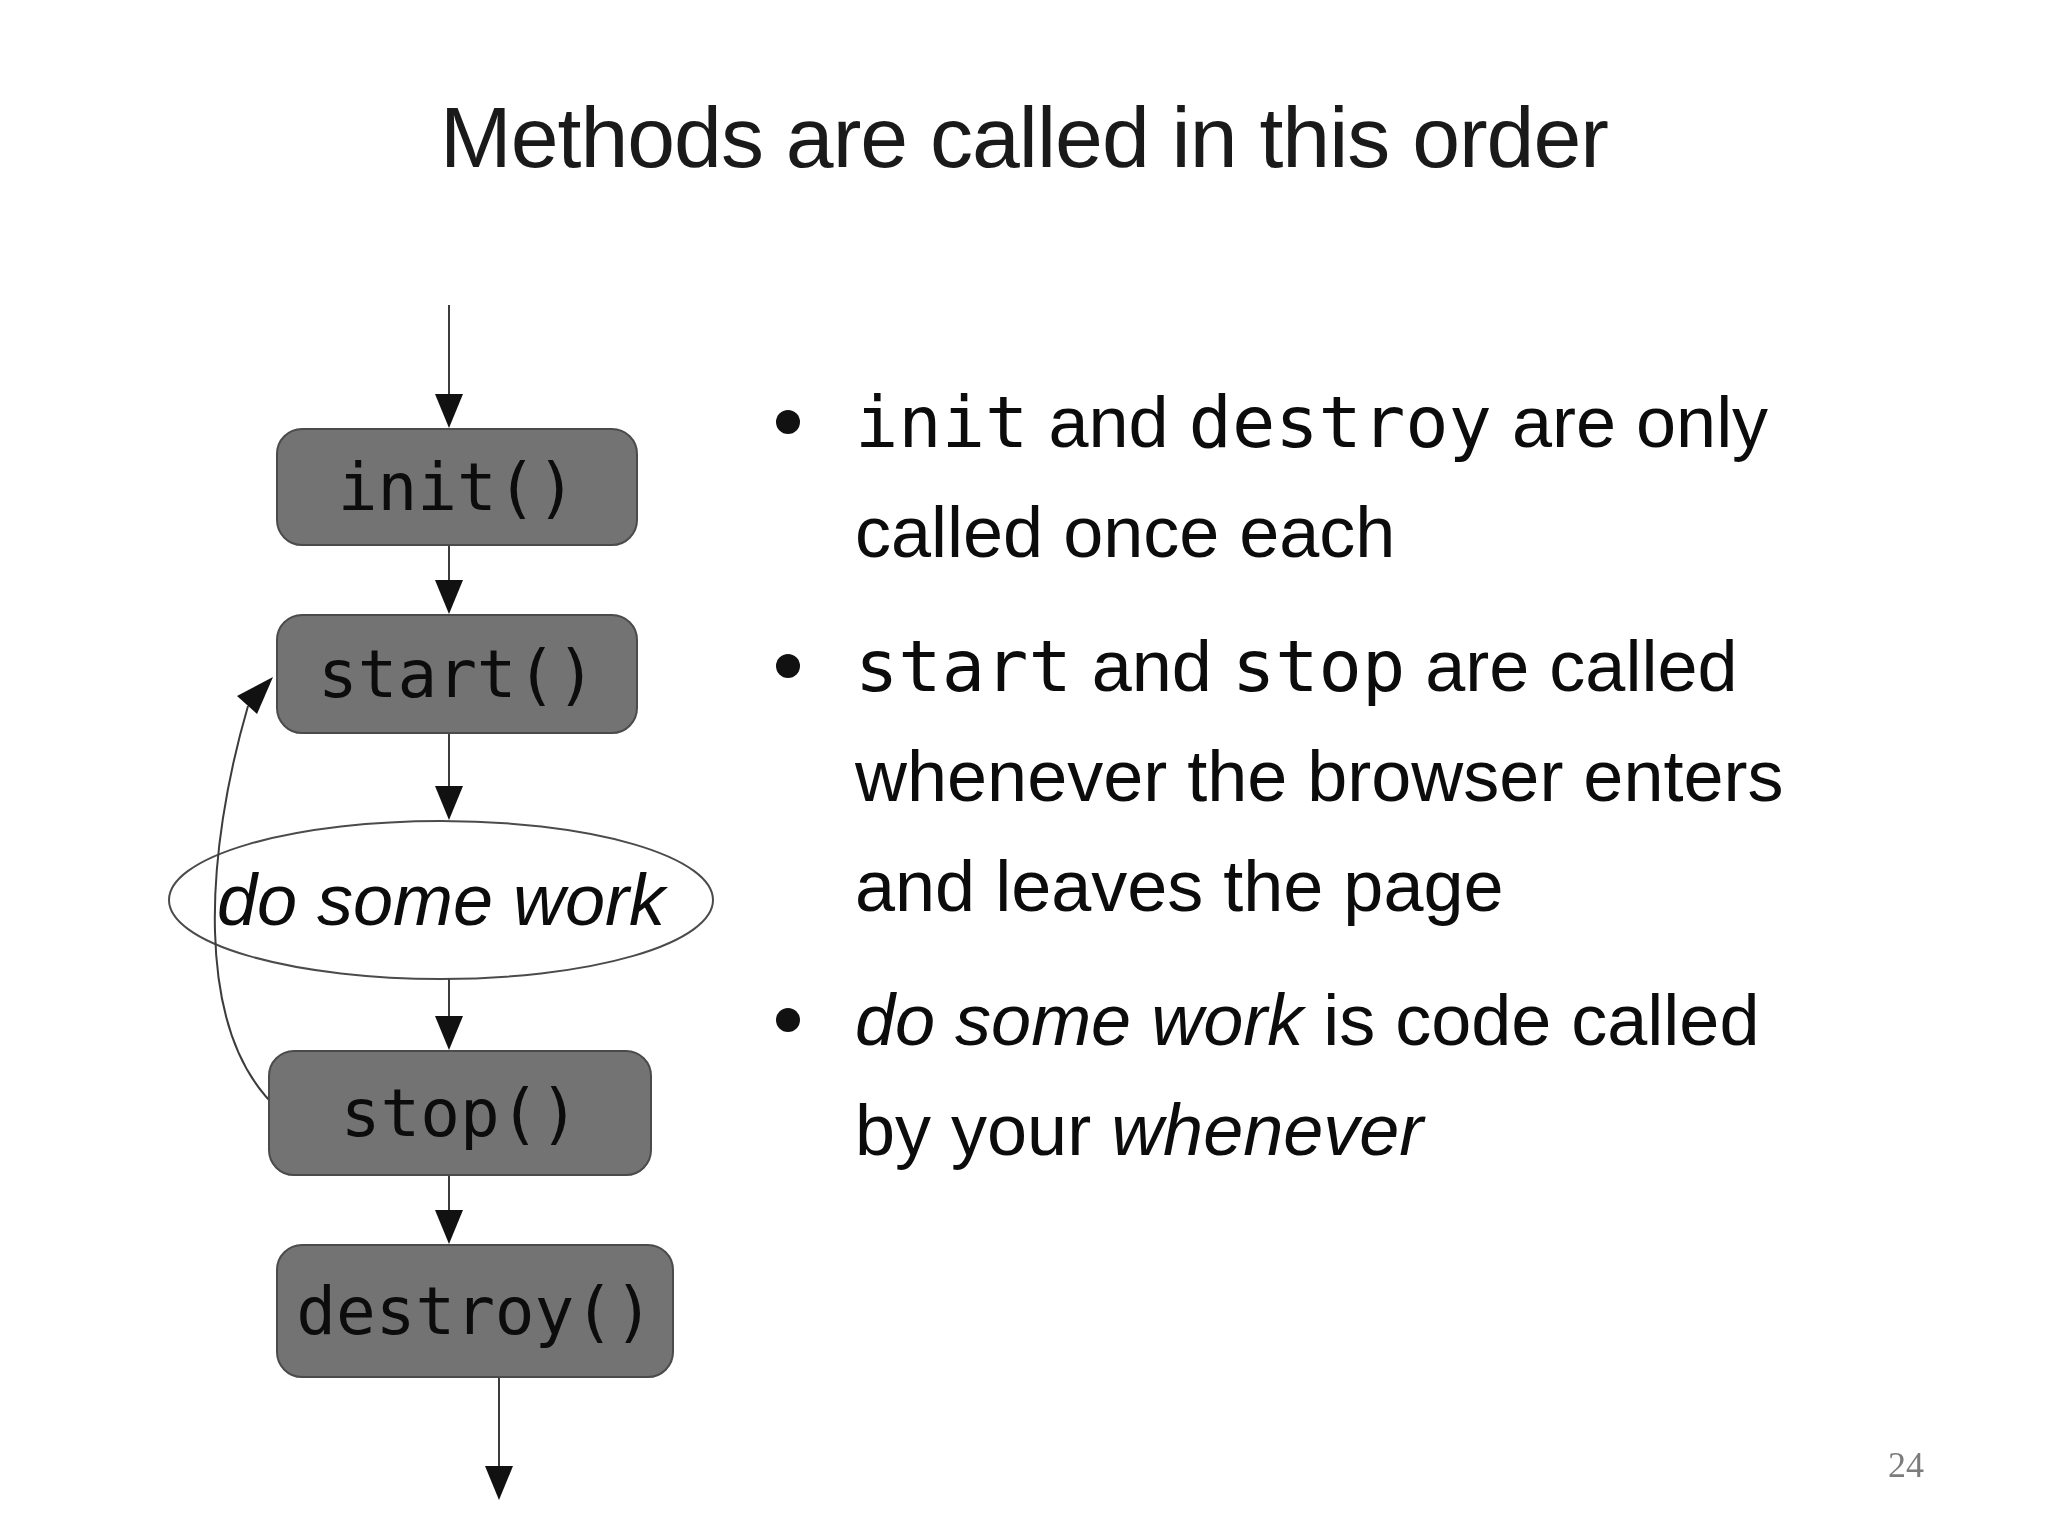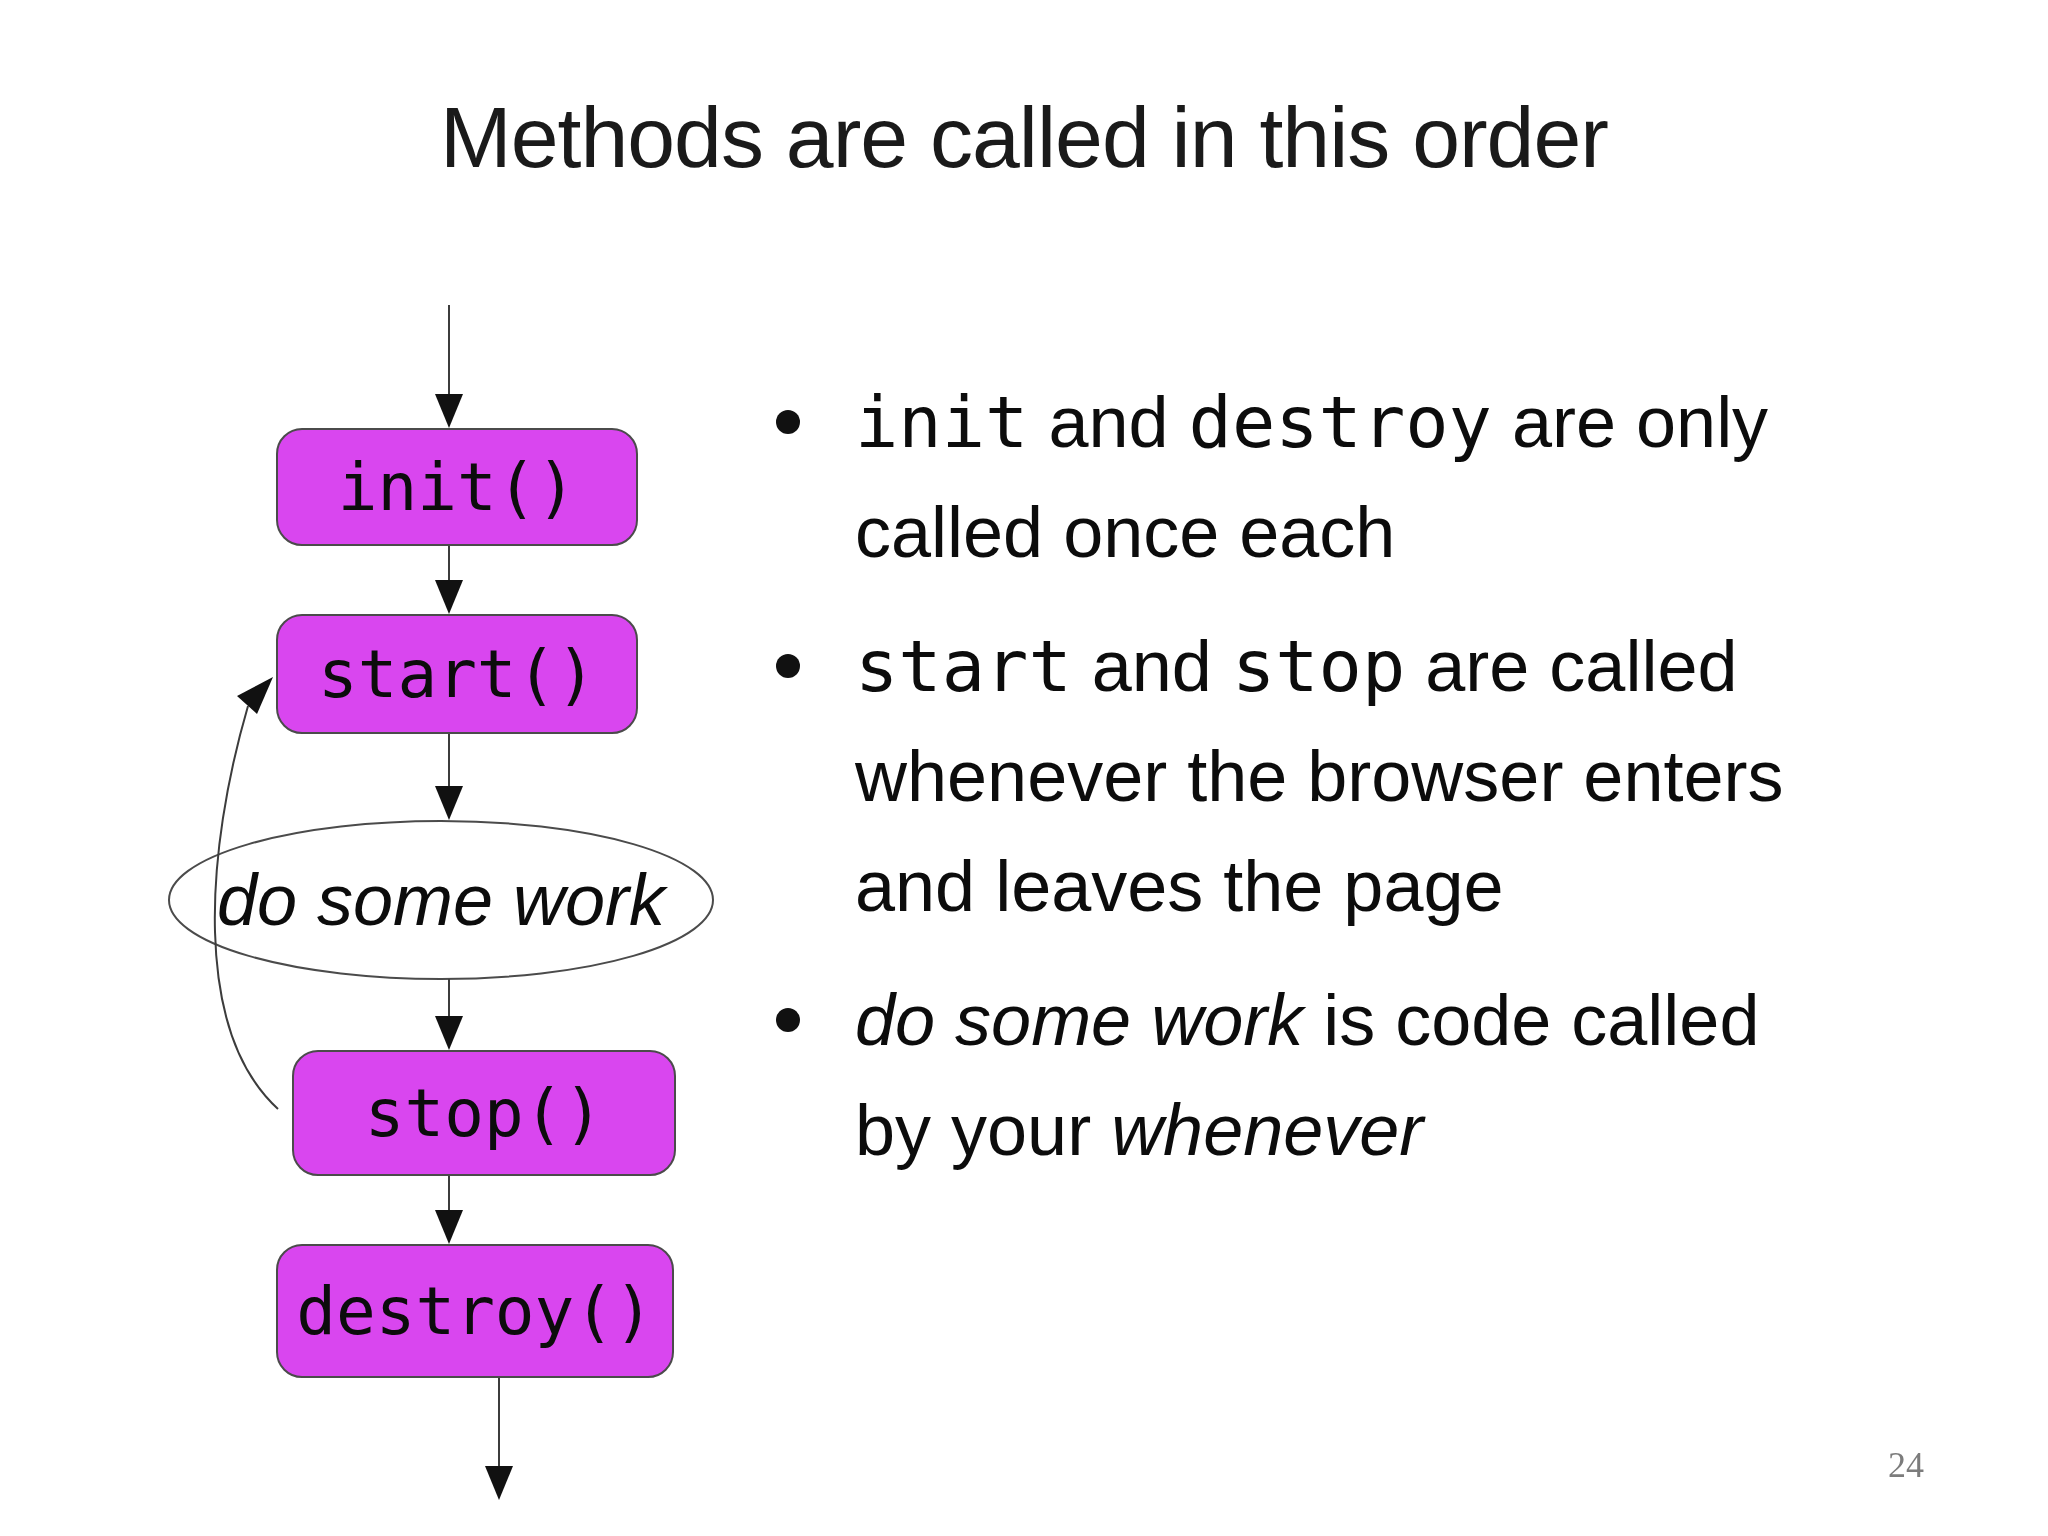--- a/index.html
+++ b/index.html
@@ -37,34 +37,34 @@
     top: 0;
     width: 2048px;
     height: 1536px;
     z-index: 1;
     pointer-events: none;
   }
   .flow-node {
     position: absolute;
     z-index: 2;
     box-sizing: border-box;
-    background: #d946ef;
+    background: #737373;
     border: 2px solid #4b4b4b;
     border-radius: 26px;
     display: flex;
     align-items: center;
     justify-content: center;
     font-family: "DejaVu Sans Mono", monospace;
     font-size: 66px;
     color: #0c0c0c;
     white-space: nowrap;
   }
   #node-init    { left: 276px; top: 428px;  width: 362px; height: 118px; }
   #node-start   { left: 276px; top: 614px;  width: 362px; height: 120px; }
-  #node-stop    { left: 292px; top: 1050px; width: 384px; height: 126px; }
+  #node-stop    { left: 268px; top: 1050px; width: 384px; height: 126px; }
   #node-destroy { left: 276px; top: 1244px; width: 398px; height: 134px; }
 
   .diagram-line { stroke: #3c3c3c; stroke-width: 2; fill: none; }
   .diagram-head { fill: #111111; stroke: none; }
   .diagram-ellipse { fill: #ffffff; stroke: #4b4b4b; stroke-width: 2; }
   .ellipse-label {
     font-family: "Liberation Sans", sans-serif;
     font-style: italic;
     font-size: 72px;
     fill: #0c0c0c;

